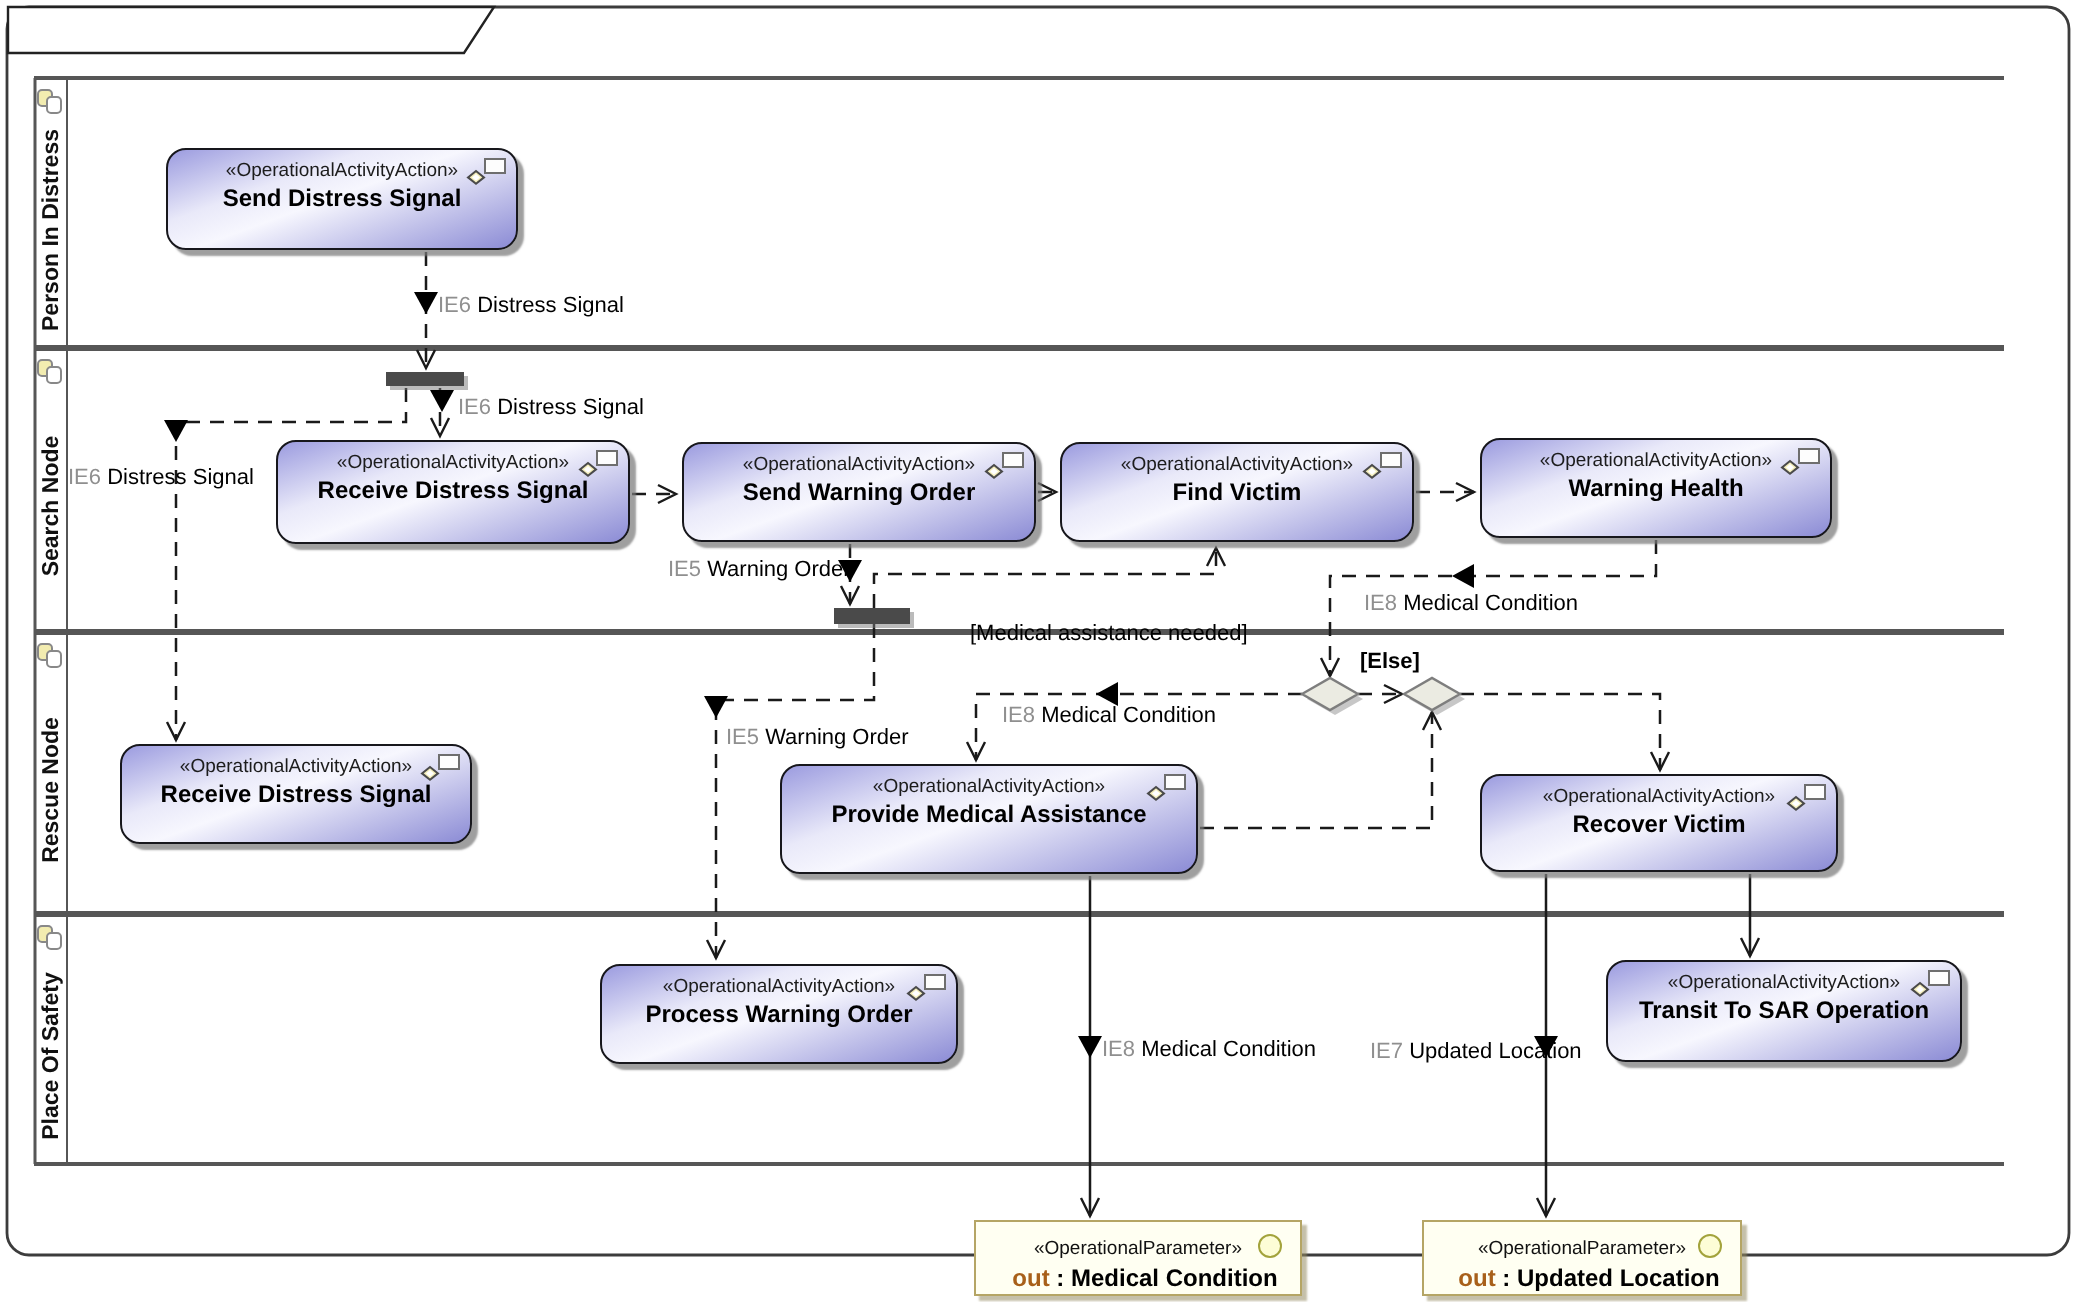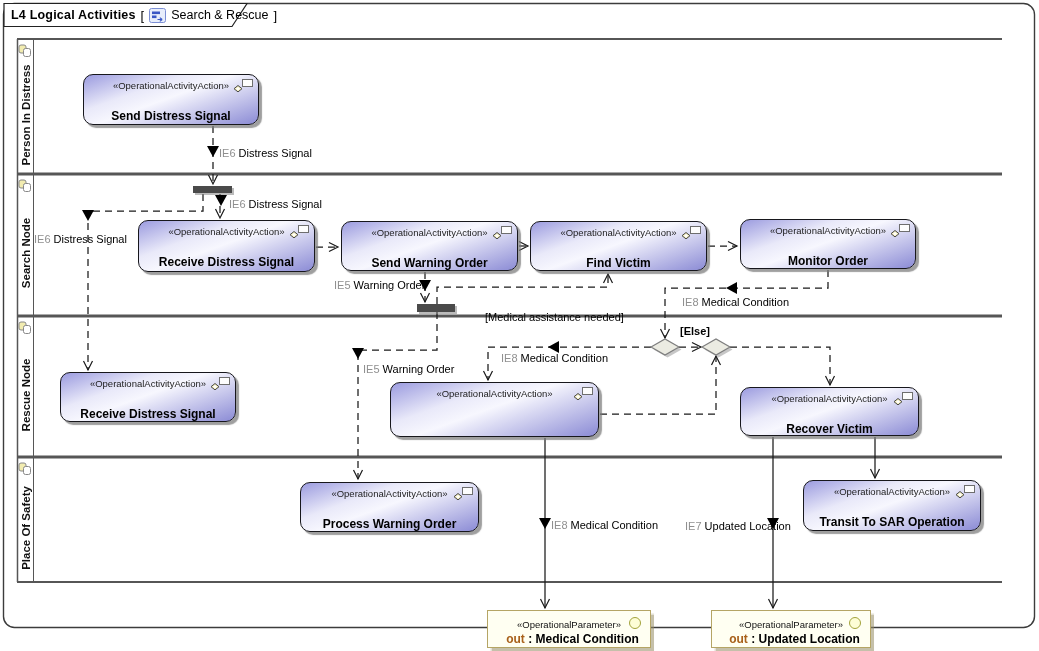--- a/index.html
+++ b/index.html
@@ -17,21 +17,21 @@
   
   .lane-label{position:absolute;font-size:11.5px;font-weight:bold;color:#111;white-space:nowrap;
               transform:translate(-50%,-50%) rotate(-90deg);}
   .lane-header{position:absolute;left:17px;width:16px;}
 
   
   .action-node{position:absolute;border:1.4px solid #17171c;border-radius:10px;text-align:center;
     background:linear-gradient(160deg,#9b9bdf 0%,#e9e9f9 32%,#f7f7fe 48%,#8b8bd5 100%);
     box-shadow:3px 3px 1px rgba(122,122,122,.72);}
   .action-node .stereo{font-size:9.5px;color:#1c1c1c;margin-top:5px;}
-  .action-node .nname{font-size:12px;font-weight:bold;color:#000;margin-top:18px;}
+  .action-node .nname{font-size:12px;font-weight:bold;color:#000;margin-top:1px;}
   .action-icon{position:absolute;top:3px;right:4px;}
 
   
   .param-node{position:absolute;border:1px solid var(--param_border,#b5a565);
     background:var(--param_fill,#fffff2);box-shadow:2.5px 2.5px 1px rgba(150,140,100,.55);}
   .param-node .stereo{font-size:9.5px;text-align:center;margin-top:8px;color:#111;}
   .param-node .pname{font-size:12px;font-weight:bold;margin:2px 0 0 7px;text-align:center;color:#000;}
   .param-node .out{color:var(--out_keyword,#a8601a);}
   .pin-circle{position:absolute;top:6px;right:9px;width:10px;height:10px;border:1.2px solid #a3a33c;
     border-radius:50%;background:#fdfdd6;}
@@ -106,32 +106,20 @@
       <rect x="195" y="188" width="39" height="7" fill="rgba(120,120,120,.5)"></rect>
       <rect x="193" y="186" width="39" height="7" fill="#4a4a4a"></rect>
       <rect x="419" y="306" width="38" height="8" fill="rgba(120,120,120,.5)"></rect>
       <rect x="417" y="304" width="38" height="8" fill="#4a4a4a"></rect>
       <polygon points="653.5,349.5 667.5,341.5 681.5,349.5 667.5,357.5" fill="rgba(130,130,130,.45)"></polygon>
       <polygon points="651,347 665,339 679,347 665,355" fill="#ebebe2" stroke="#7e7e7e" stroke-width="1.2"></polygon>
       <polygon points="704.5,349.5 718.5,341.5 732.5,349.5 718.5,357.5" fill="rgba(130,130,130,.45)"></polygon>
       <polygon points="702,347 716,339 730,347 716,355" fill="#ebebe2" stroke="#7e7e7e" stroke-width="1.2"></polygon>
     </svg>
 
-  <div id="title-bar">
-    <span class="tname">L4 Logical Activities</span>
-    <span class="bracket">[</span>
-    <svg width="17" height="15">
-      <rect x="0.5" y="0.5" width="16" height="14" rx="2" fill="#e8eefb" stroke="#7c8fd4"></rect>
-      <rect x="3" y="3.5" width="8" height="2.6" fill="#3a57c4"></rect>
-      <rect x="3" y="7.5" width="4.5" height="2.6" fill="#3a57c4"></rect>
-      <path d="M8.5,11.5 H13.2 M13.2,11.5 l-2.4,-1.9 M13.2,11.5 l-2.4,1.9" fill="none" stroke="#3a57c4" stroke-width="1.1"></path>
-    </svg>
-    <span>Search &amp; Rescue</span>
-    <span class="bracket">]</span>
-  </div>
 
 <div class="lane-header" style="top: 39px; height: 135px;">
       <svg width="14" height="14" style="position: absolute; left: 1px; top: 5px;">
         <rect x="1" y="1" width="7" height="8" rx="2" fill="#f2ecb0" stroke="#888"></rect>
         <rect x="5.5" y="4.5" width="7" height="8" rx="2" fill="#ffffff" stroke="#888"></rect>
       </svg>
     </div>
     <div class="lane-label" style="left: 25.5px; top: 114.5px;">Person In Distress</div>
     <div class="lane-header" style="top: 174px; height: 142px;">
       <svg width="14" height="14" style="position: absolute; left: 1px; top: 5px;">
@@ -185,38 +173,39 @@
       <div class="stereo">«OperationalActivityAction»</div>
       <div class="nname">Find Victim</div>
       <svg width="21" height="17" class="action-icon">
         <rect x="9.5" y="1.5" width="10" height="7" fill="#fdfdfd" stroke="#6e6e6e"></rect>
         <path d="M5,7.5 l4,3.2 -4,3.2 -4,-3.2 Z" fill="#f3edbb" stroke="#4a4a4a"></path>
         <path d="M5,9 l2,1.7 -2,1.7 -2,-1.7 Z" fill="#fff" stroke="none"></path>
       </svg>
     </div>
     <div class="action-node" style="left: 740px; top: 219px; width: 174px; height: 48px;">
       <div class="stereo">«OperationalActivityAction»</div>
-      <div class="nname">Monitor Order</div>
+      <div class="nname">Warning Health</div>
       <svg width="21" height="17" class="action-icon">
         <rect x="9.5" y="1.5" width="10" height="7" fill="#fdfdfd" stroke="#6e6e6e"></rect>
         <path d="M5,7.5 l4,3.2 -4,3.2 -4,-3.2 Z" fill="#f3edbb" stroke="#4a4a4a"></path>
         <path d="M5,9 l2,1.7 -2,1.7 -2,-1.7 Z" fill="#fff" stroke="none"></path>
       </svg>
     </div>
     <div class="action-node" style="left: 60px; top: 372px; width: 174px; height: 48px;">
       <div class="stereo">«OperationalActivityAction»</div>
       <div class="nname">Receive Distress Signal</div>
       <svg width="21" height="17" class="action-icon">
         <rect x="9.5" y="1.5" width="10" height="7" fill="#fdfdfd" stroke="#6e6e6e"></rect>
         <path d="M5,7.5 l4,3.2 -4,3.2 -4,-3.2 Z" fill="#f3edbb" stroke="#4a4a4a"></path>
         <path d="M5,9 l2,1.7 -2,1.7 -2,-1.7 Z" fill="#fff" stroke="none"></path>
       </svg>
     </div>
     <div class="action-node" style="left: 390px; top: 382px; width: 207px; height: 53px;">
       <div class="stereo">«OperationalActivityAction»</div>
+      <div class="nname">Provide Medical Assistance</div>
       <svg width="21" height="17" class="action-icon">
         <rect x="9.5" y="1.5" width="10" height="7" fill="#fdfdfd" stroke="#6e6e6e"></rect>
         <path d="M5,7.5 l4,3.2 -4,3.2 -4,-3.2 Z" fill="#f3edbb" stroke="#4a4a4a"></path>
         <path d="M5,9 l2,1.7 -2,1.7 -2,-1.7 Z" fill="#fff" stroke="none"></path>
       </svg>
     </div>
     <div class="action-node" style="left: 740px; top: 387px; width: 177px; height: 47px;">
       <div class="stereo">«OperationalActivityAction»</div>
       <div class="nname">Recover Victim</div>
       <svg width="21" height="17" class="action-icon">

